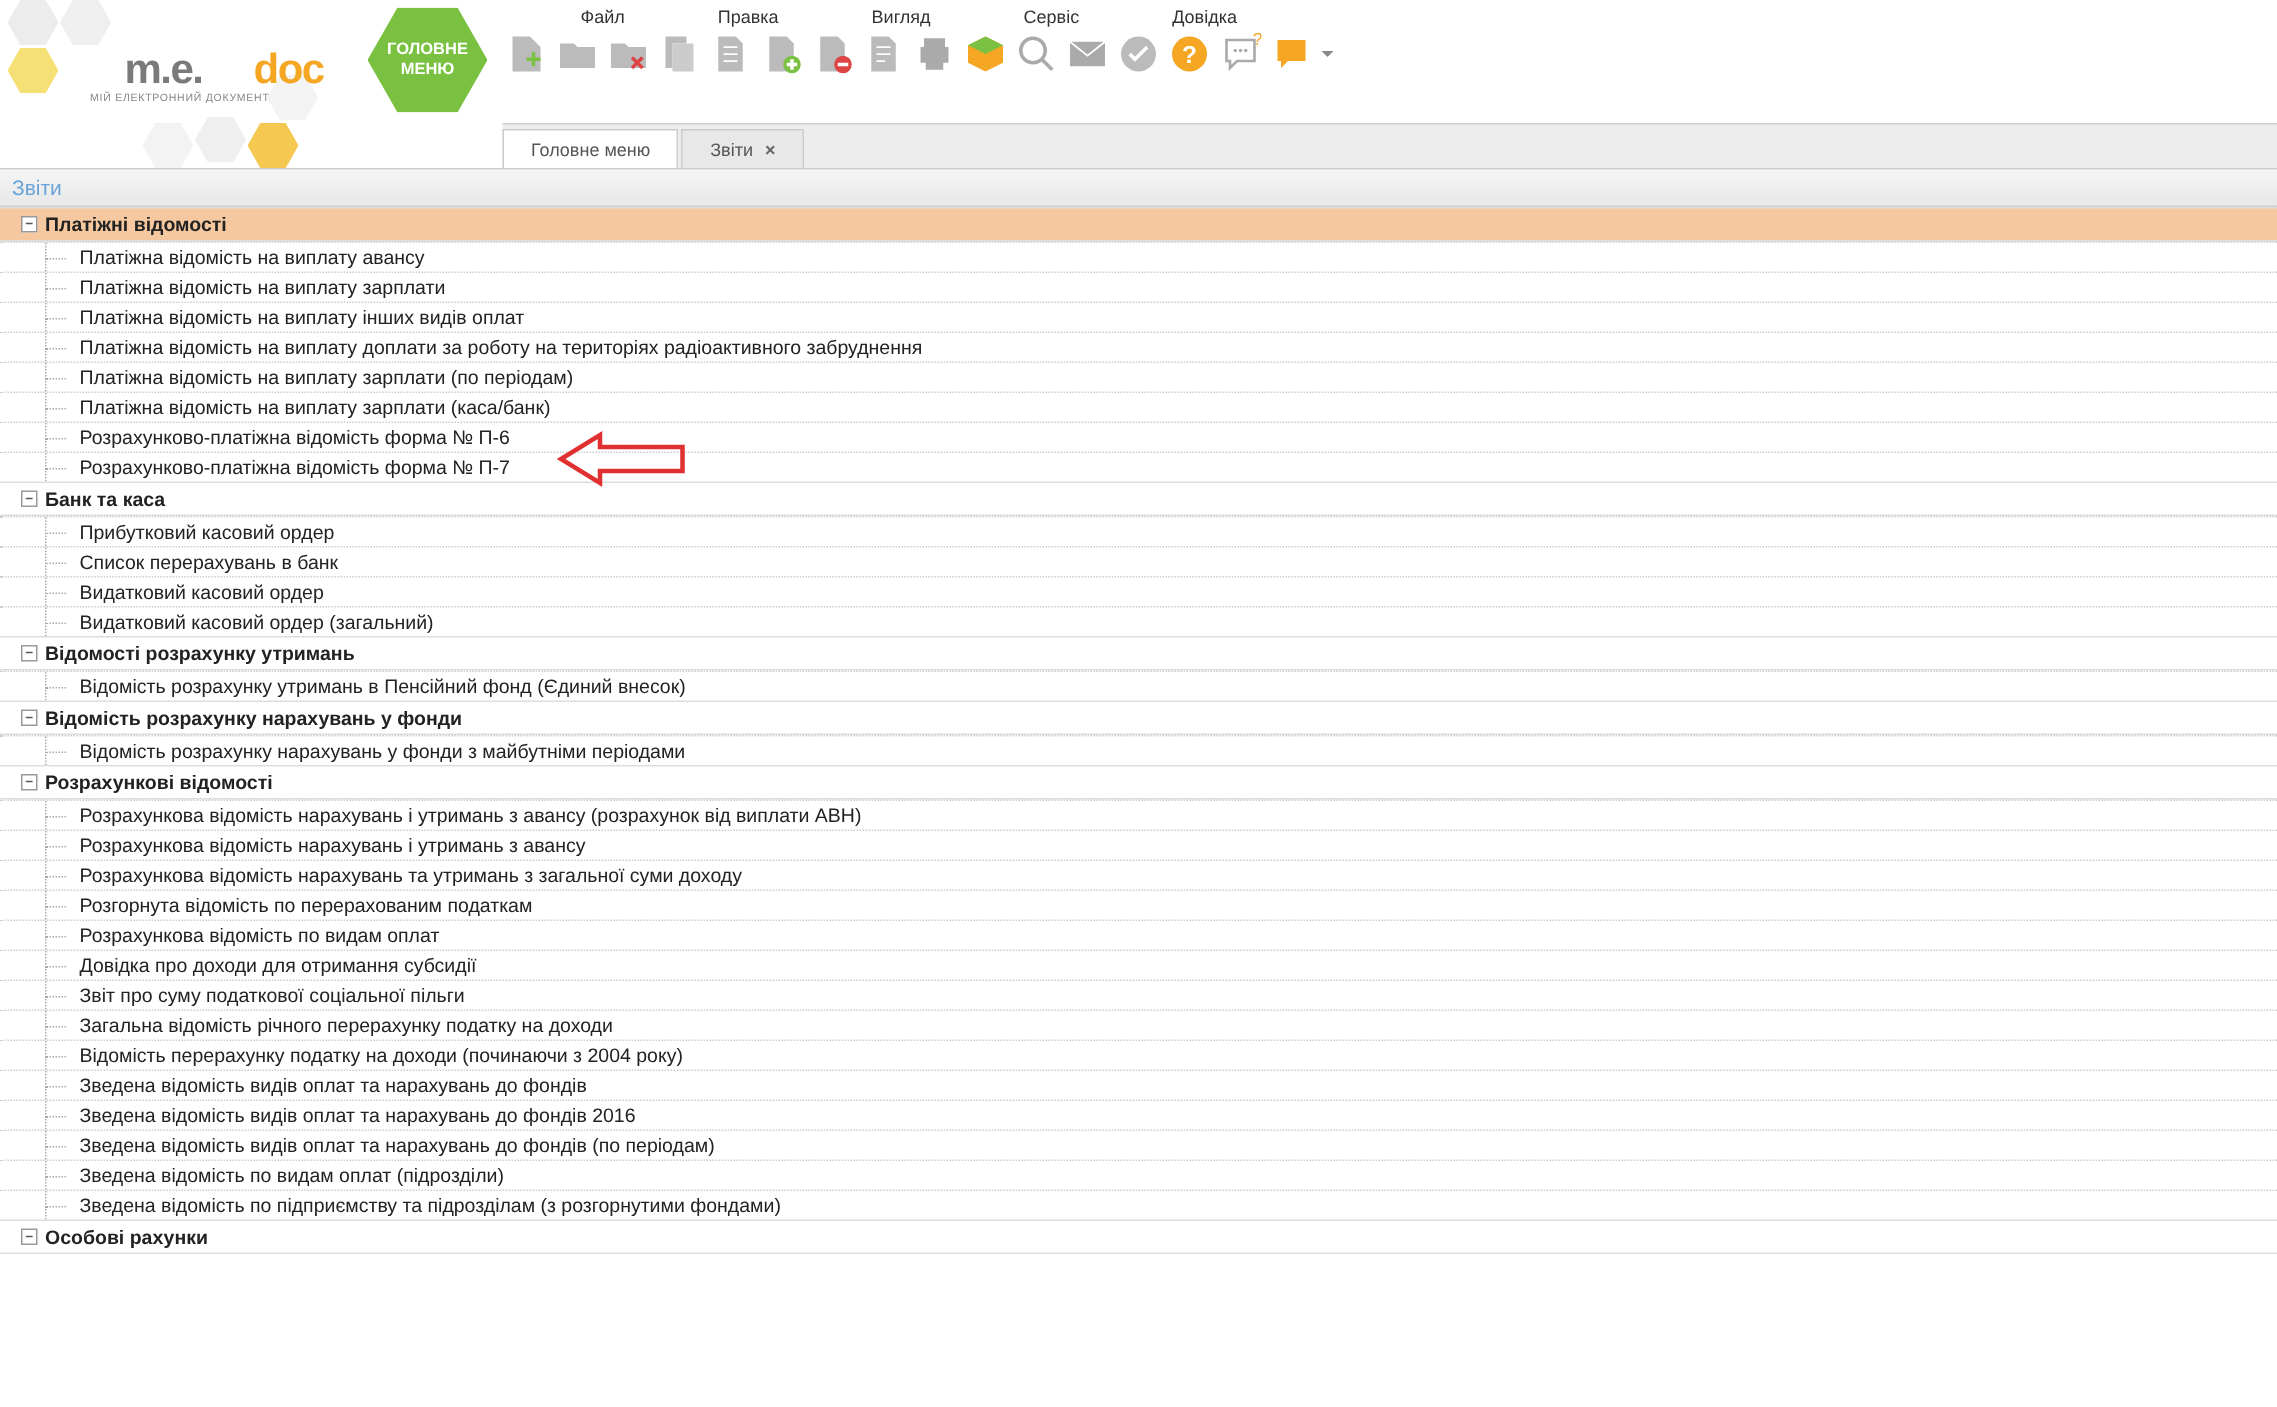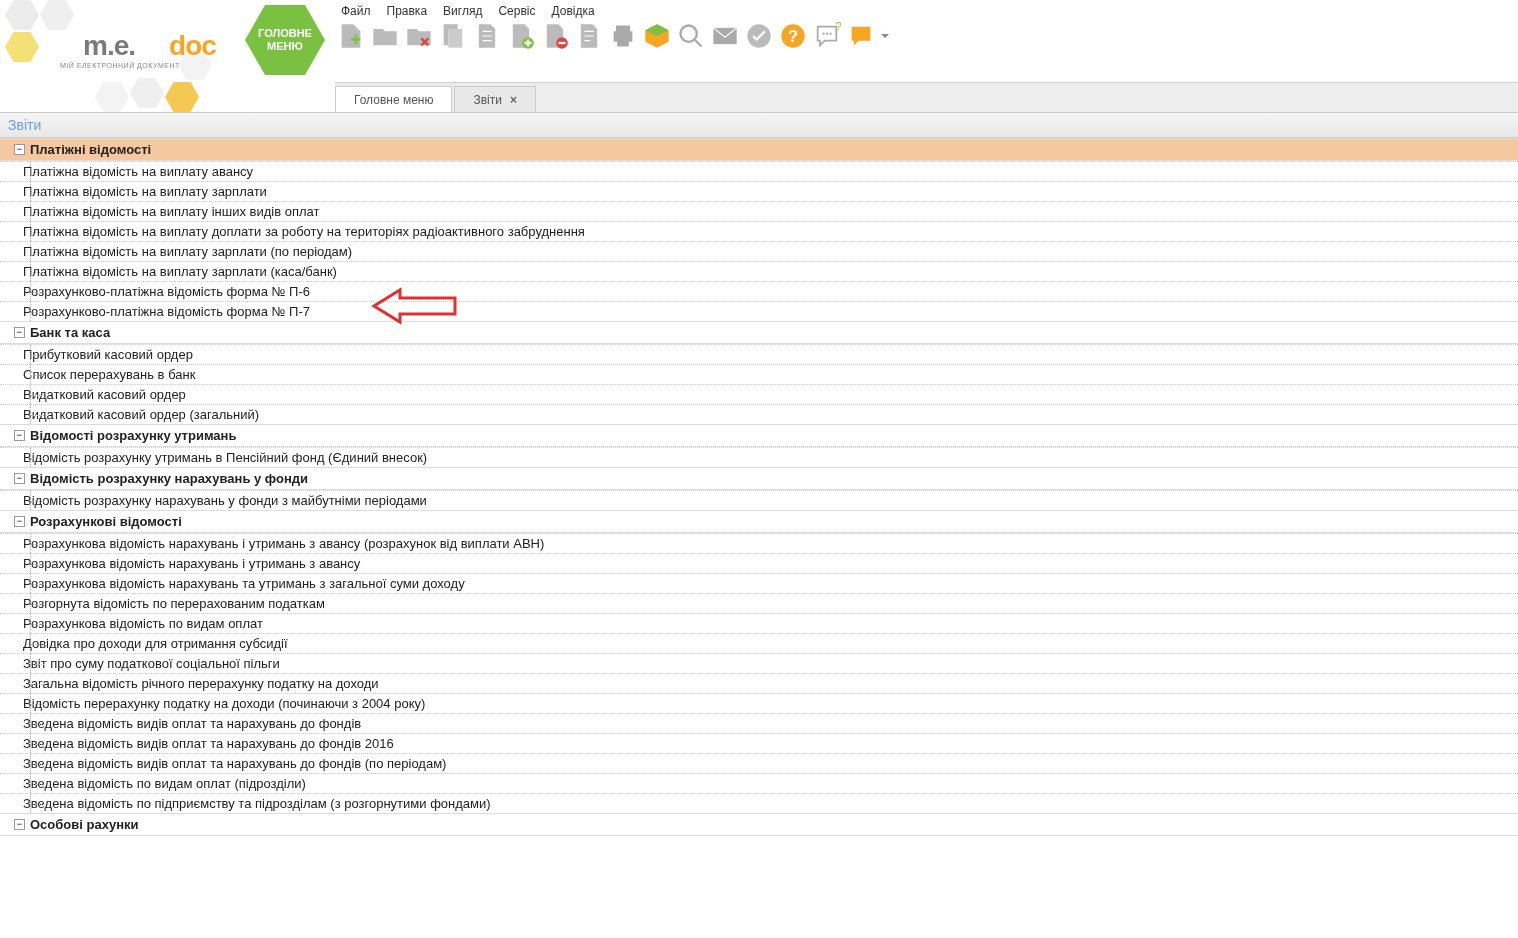--- a/index.html
+++ b/index.html
@@ -10,40 +10,40 @@
     .logo-area { position: absolute; left: 0; top: 0; width: 230px; height: 112px; }
     .hex { position: absolute; width: 34px; height: 30px; background: #e0e0e0; clip-path: polygon(25% 0%, 75% 0%, 100% 50%, 75% 100%, 25% 100%, 0% 50%); }
     .logo-text { position: absolute; left: 60px; top: 30px; font-size: 28px; font-weight: bold; color: #7a7a7a; letter-spacing: -1px; }
     .logo-text .me { color: #7a7a7a; margin-left: 23px; }
     .logo-text .doc { color: #f5a623; margin-left: 34px; }
     .logo-sub { position: absolute; left: 60px; top: 62px; font-size: 7px; color: #888; letter-spacing: 0.5px; }
 
     .main-menu-hex { position: absolute; left: 245px; top: 5px; width: 80px; height: 70px; background: #7ac142; clip-path: polygon(25% 0%, 75% 0%, 100% 50%, 75% 100%, 25% 100%, 0% 50%); color: #fff; font-size: 11px; font-weight: bold; text-align: center; display: flex; align-items: center; justify-content: center; line-height: 1.2; }
 
     .menubar { position: absolute; left: 335px; top: 2px; display: flex; gap: 4px; font-size: 12px; color: #333; }
-    .menubar span { padding: 2px 6px; cursor: pointer; }
+    .menubar span { padding: 2px 6px; cursor: pointer; margin-left: 46px; }
 
     .toolbar { position: absolute; left: 335px; top: 20px; display: flex; gap: 2px; align-items: center; }
     .tool-btn { width: 32px; height: 32px; display: flex; align-items: center; justify-content: center; cursor: pointer; }
     .tool-btn svg { width: 28px; height: 28px; }
 
     .tabs-bar { position: absolute; left: 335px; right: 0; bottom: 0; height: 30px; background: #ededed; border-top: 1px solid #d0d0d0; display: flex; align-items: flex-end; }
     .tab { height: 26px; padding: 0 18px; background: #fff; border: 1px solid #ccc; border-bottom: none; margin-right: 2px; display: flex; align-items: center; font-size: 12px; color: #555; cursor: pointer; position: relative; }
     .tab.active { background: #e8e8e8; }
     .tab-close { margin-left: 8px; font-weight: bold; cursor: pointer; color: #666; }
 
     .section-title { background: linear-gradient(#f5f5f5, #e8e8e8); border-top: 1px solid #ccc; border-bottom: 1px solid #ccc; padding: 4px 8px; color: #6aa3d8; font-size: 14px; }
 
     .tree { padding: 0 0 20px 0; }
     .tree-group-header { position: relative; background: #fff; border-top: 1px solid #ddd; border-bottom: 1px solid #ddd; padding: 3px 0 3px 30px; font-weight: bold; font-size: 13px; color: #222; cursor: pointer; }
     .tree-group-header.highlighted { background: #f5c89f; }
     .tree-group-header .plusminus { position: absolute; left: 14px; top: 5px; width: 11px; height: 11px; border: 1px solid #999; background: #fff; font-size: 9px; line-height: 9px; text-align: center; color: #555; }
 
     .tree-children { }
-    .tree-item { position: relative; padding: 2px 0 2px 23px; font-size: 13px; color: #222; border-top: 1px dotted #ccc; cursor: pointer; }
+    .tree-item { position: relative; padding: 2px 0 2px 53px; font-size: 13px; color: #222; border-top: 1px dotted #ccc; cursor: pointer; }
     .tree-item::before { content: ""; position: absolute; left: 30px; top: 0; bottom: 0; border-left: 1px dotted #aaa; }
     .tree-item::after { content: ""; position: absolute; left: 30px; top: 50%; width: 14px; border-top: 1px dotted #aaa; }
 
     .arrow-annotation { position: absolute; left: 370px; top: 148px; z-index: 100; pointer-events: none; }
     .arrow-annotation svg { width: 90px; height: 40px; }
 
     .content-wrap { position: relative; }
   </style>
 </head>
 <body>

